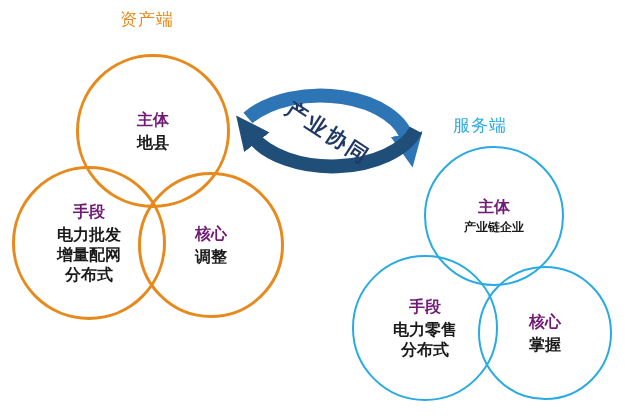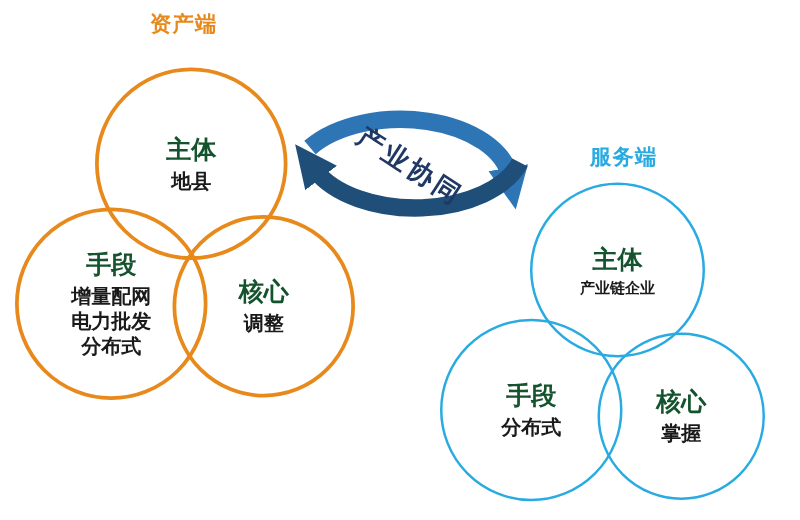--- a/index.html
+++ b/index.html
@@ -1,31 +1,31 @@
 <!DOCTYPE html>
 <html style="--asset: #E8891C; --service: #29ABE2; --arrow-top: #2E75B6; --arrow-bottom: #1F4E79; --text: #1a1a1a;"><head>
 <meta charset="utf-8">
 <style>
   html,body{margin:0;padding:0;background:#ffffff;}
   body{font-family:"DejaVu Sans","Liberation Sans",sans-serif;}
   .canvas{
     position:relative;width:640px;height:416px;background:#ffffff;overflow:hidden;
   }
   .arrows{position:absolute;left:0;top:0;width:640px;height:416px;pointer-events:none;}
-  .group-label{position:absolute;font-weight:bold;font-size:17px;letter-spacing:1px;}
+  .group-label{position:absolute;font-weight:normal;font-size:17px;letter-spacing:1px;}
   .asset-label{left:120px;top:8px;color:var(--asset,#E8891C);}
-  .service-label{left:472px;top:114px;color:var(--service,#29ABE2);}
+  .service-label{left:453px;top:114px;color:var(--service,#29ABE2);}
   .circle{
     position:absolute;border-radius:50%;background:transparent;
     display:flex;flex-direction:column;align-items:center;justify-content:center;
     text-align:center;color:var(--text,#1a1a1a);line-height:1.25;
   }
   .circle.orange{border:3px solid var(--asset,#E8891C);}
   .circle.blue{border:2px solid var(--service,#29ABE2);}
-  .c-title{font-weight:bold;font-size:20px;margin-bottom:3px;color:#14532d;}
+  .c-title{font-weight:bold;font-size:16px;margin-bottom:3px;color:#701a75;}
   .c-line{font-size:16px;font-weight:bold;}
   .c-line.small{font-size:12px;}
   
   .c-asset-subject{left:76px;top:54px;width:148px;height:148px;}
   .c-asset-means{left:12px;top:166px;width:148px;height:148px;}
   .c-asset-core{left:138px;top:172px;width:140px;height:140px;}
   
   .c-service-subject{left:424px;top:146px;width:136px;height:136px;}
   .c-service-means{left:352px;top:255px;width:142px;height:142px;}
   .c-service-core{left:478px;top:266px;width:130px;height:130px;}
@@ -55,39 +55,40 @@
 
   <div class="group-label asset-label">资产端</div>
 
   <div class="circle orange c-asset-subject">
     <div class="c-title">主体</div>
     <div class="c-line">地县</div>
   </div>
 
   <div class="circle orange c-asset-means">
     <div class="c-title">手段</div>
+    <div class="c-line">电力批发</div>
     <div class="c-line">增量配网</div>
-    <div class="c-line">电力批发</div>
     <div class="c-line">分布式</div>
   </div>
 
   <div class="circle orange c-asset-core">
     <div class="c-title">核心</div>
     <div class="c-line">调整</div>
   </div>
 
   <div class="group-label service-label">服务端</div>
 
   <div class="circle blue c-service-subject">
     <div class="c-title">主体</div>
     <div class="c-line small">产业链企业</div>
   </div>
 
   <div class="circle blue c-service-means">
     <div class="c-title">手段</div>
+    <div class="c-line">电力零售</div>
     <div class="c-line">分布式</div>
   </div>
 
   <div class="circle blue c-service-core">
     <div class="c-title">核心</div>
     <div class="c-line">掌握</div>
   </div>
 
 </div>
 

